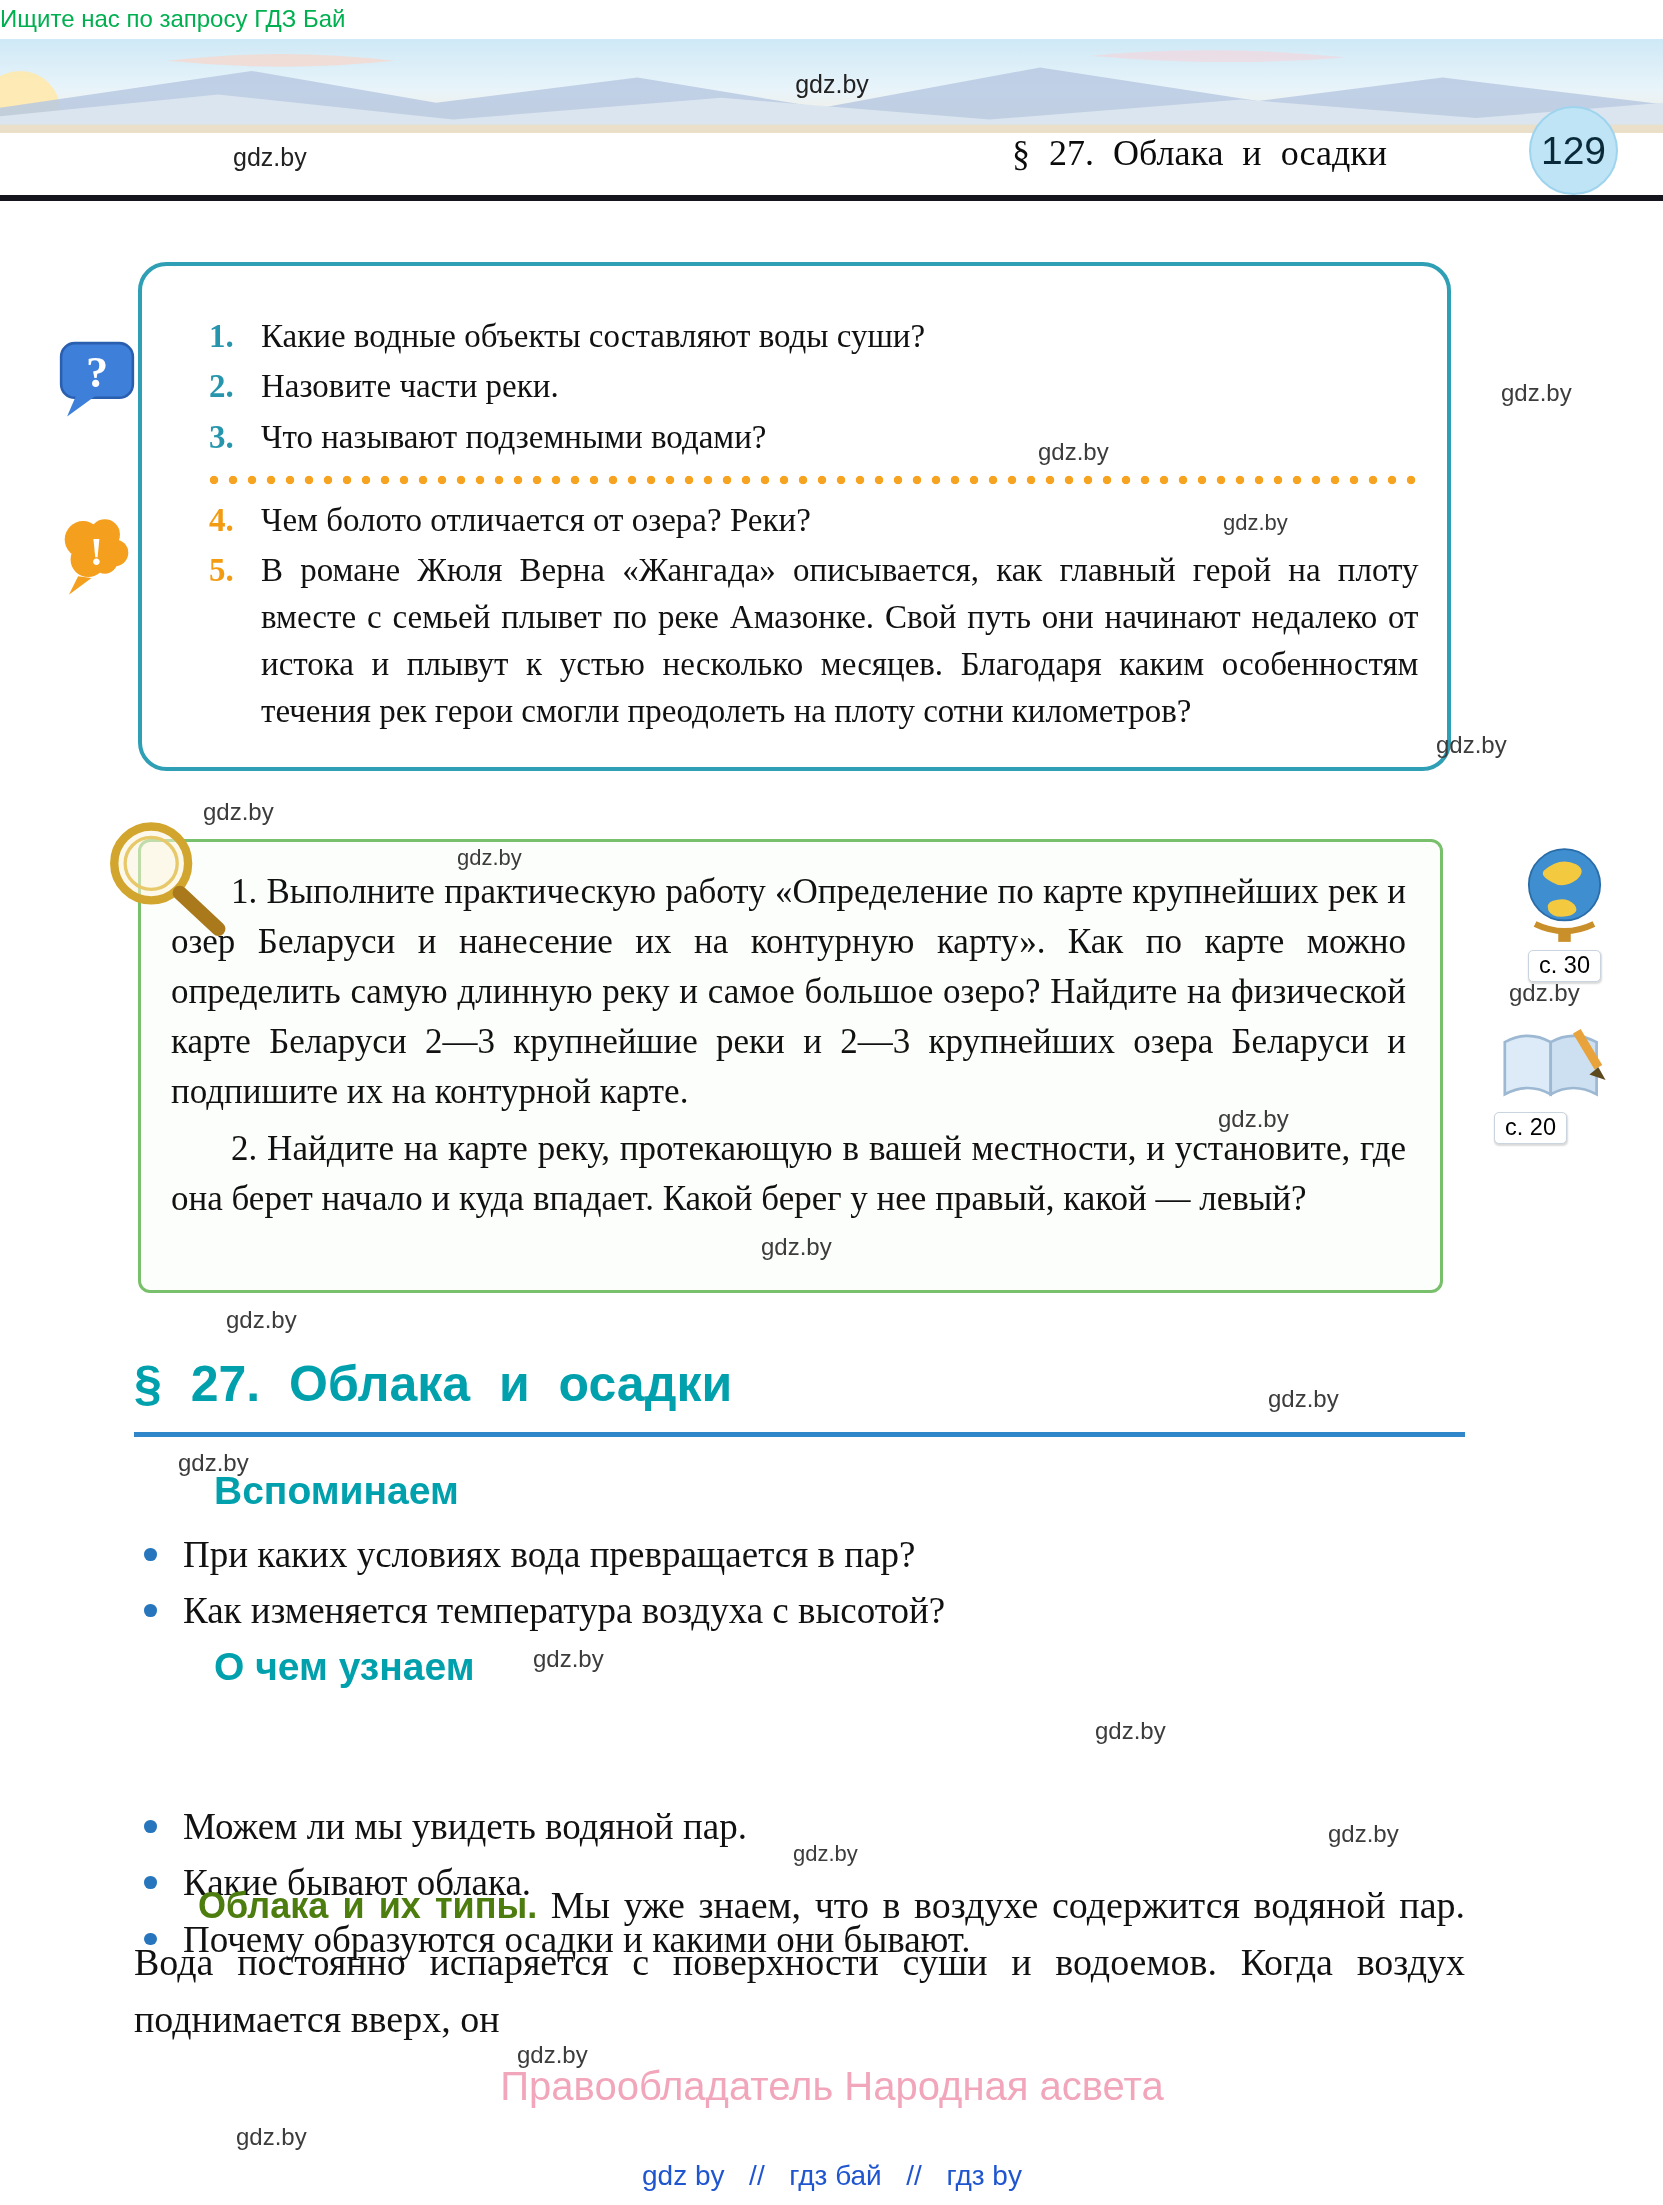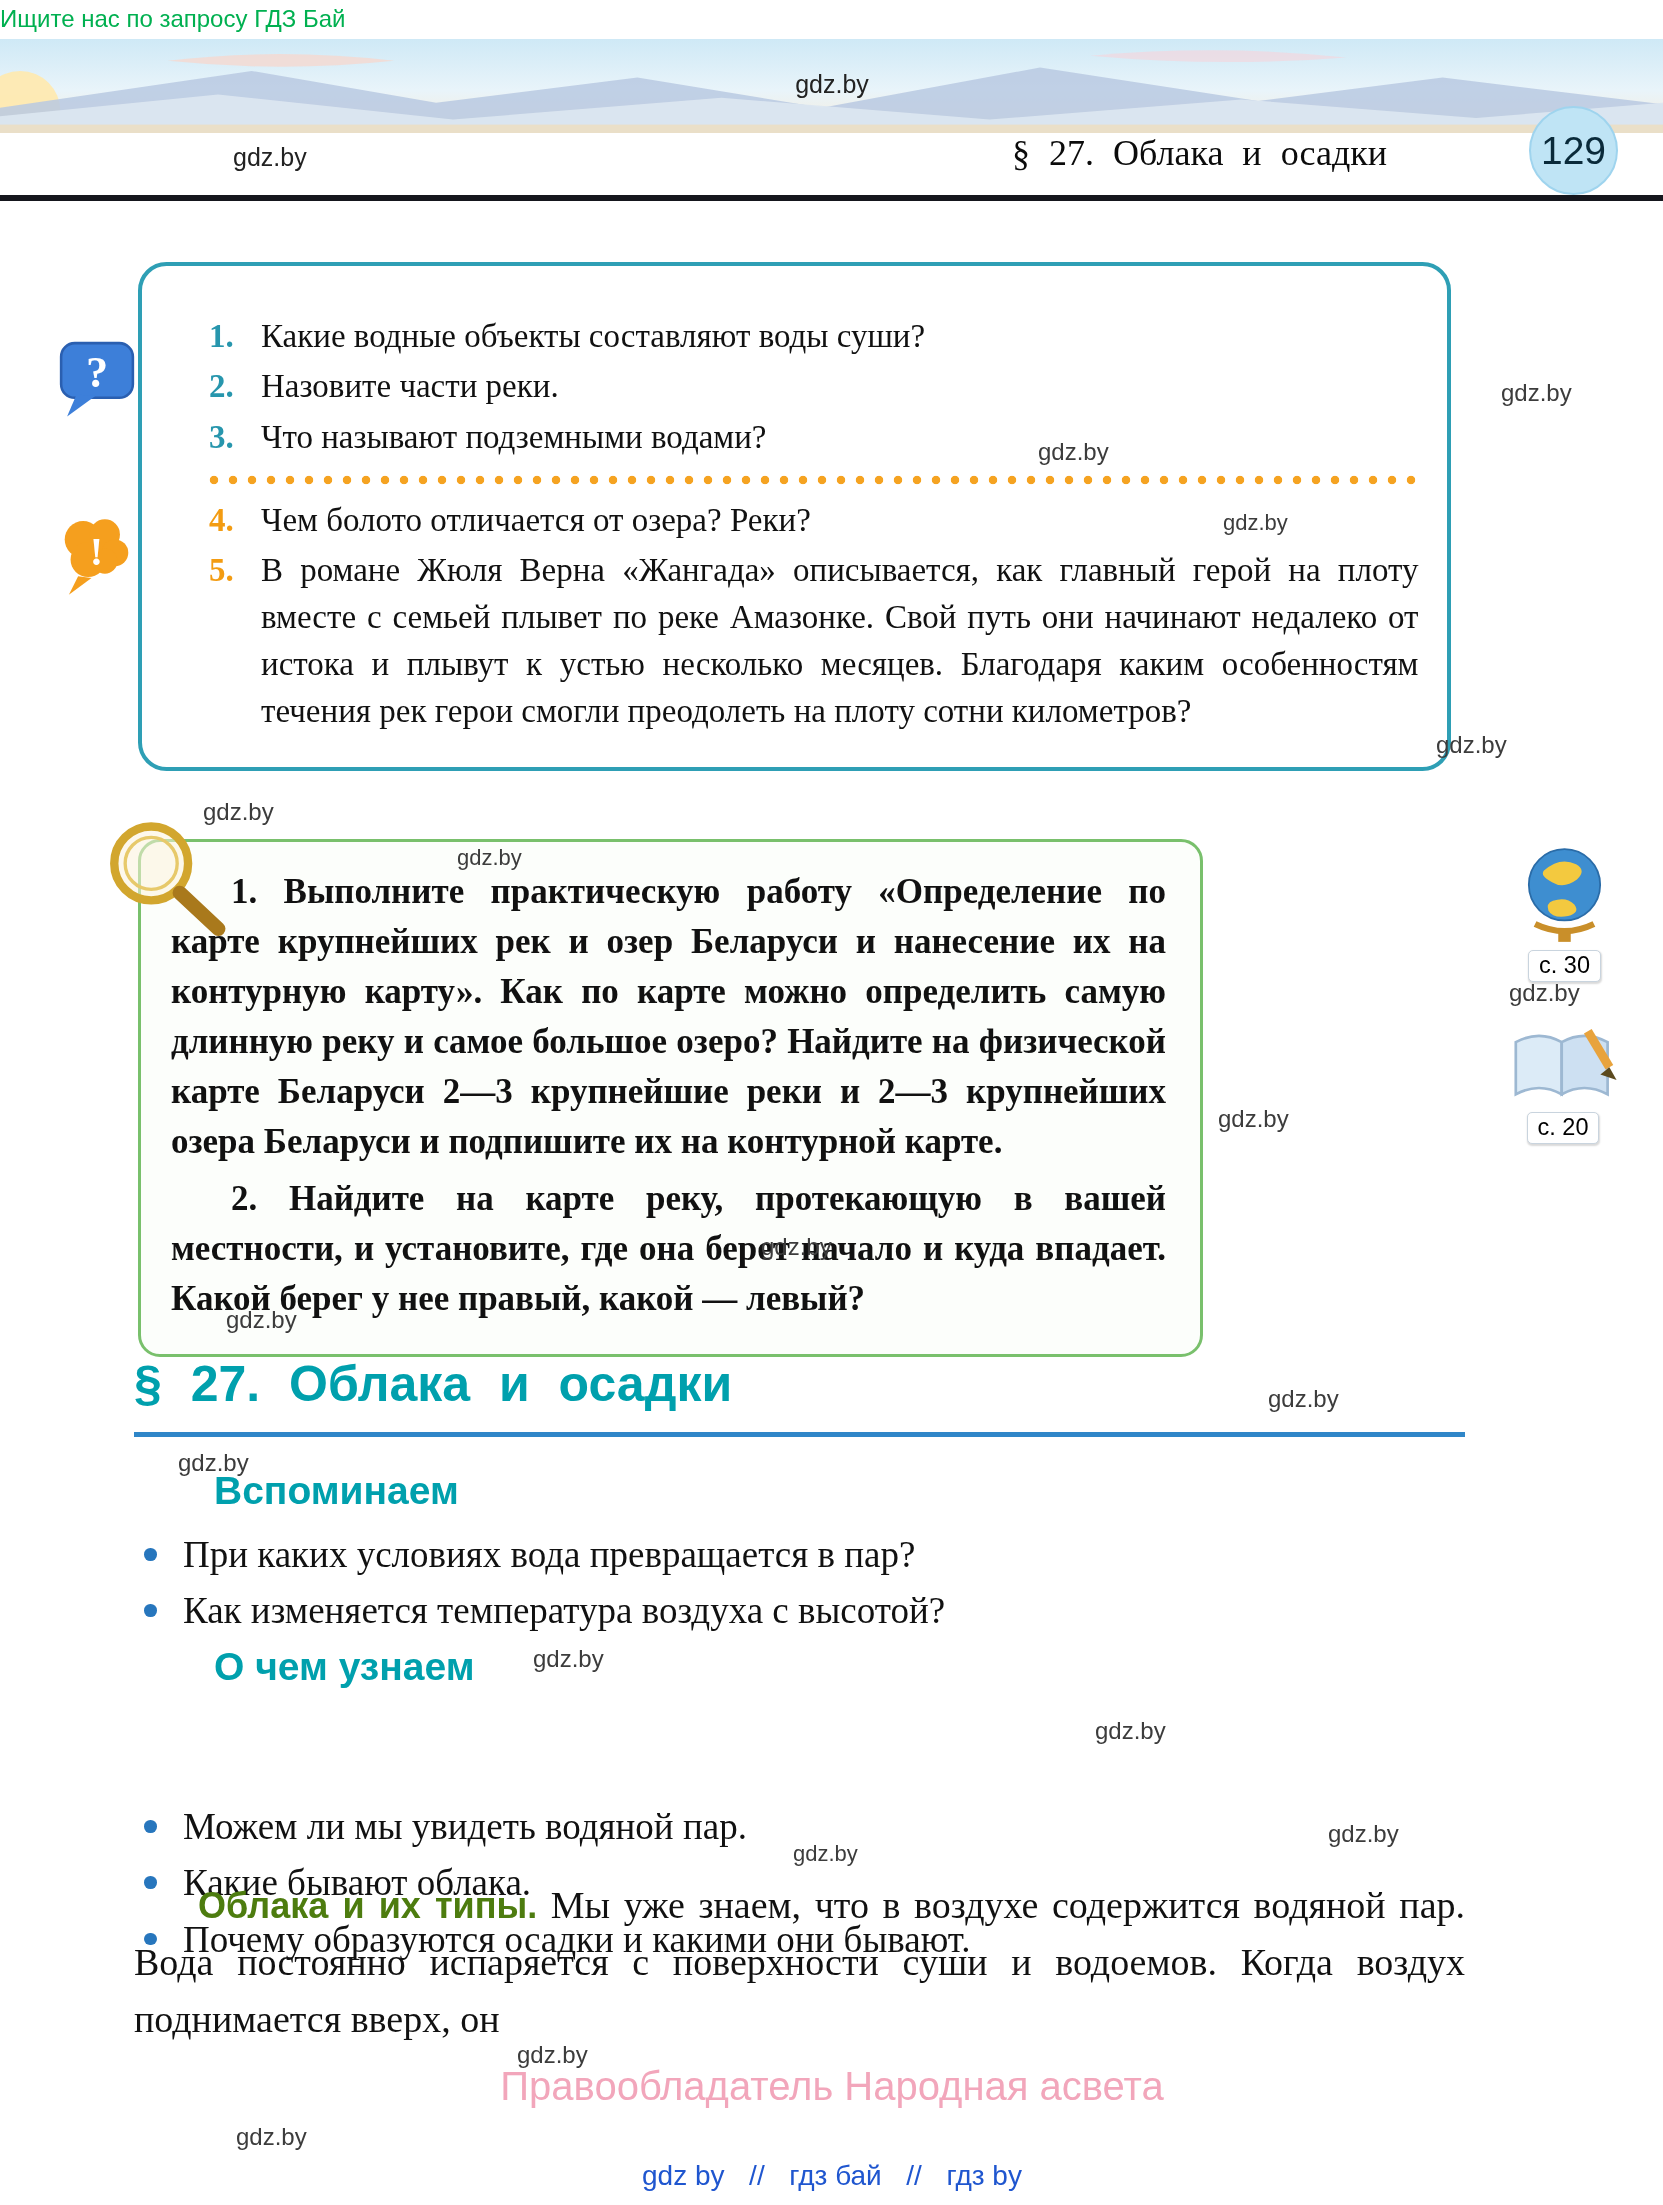--- a/index.html
+++ b/index.html
@@ -35,28 +35,28 @@
   .part2 .q-num{color:#f39c12;}
   .q-text{flex:1;}
   .q-text.justify{text-align:justify;}
   .dotted-divider{height:10px;margin:15px 0 11.7px;
       background-image:radial-gradient(circle at 5px 5px, #f5a321 3.8px, transparent 4.6px);
       background-size:19px 10px;background-repeat:repeat-x;}
   .q-bubble-icon{position:absolute;left:-86px;top:72px;width:82px;height:82px;}
   .excl-icon{position:absolute;left:-89px;top:245px;width:87px;height:87px;}
 
   
-  .practice-box{position:absolute;top:839px;left:138px;width:1065px;box-sizing:border-box;
-      border:3.4px solid #79c06c;border-radius:22px;background:#fcfefb;
-      padding:25px 34px 23.5px 30px;min-height:454px;font-weight:bold;}
+  .practice-box{position:absolute;top:839px;left:138px;width:1305px;box-sizing:border-box;
+      border:3.4px solid #79c06c;border-radius:12px;background:#fcfefb;
+      padding:25px 34px 23.5px 30px;min-height:454px;}
   .practice-para{font-size:35px;line-height:1.43;text-align:justify;text-indent:60px;margin:0 0 6.7px;}
   .magnifier-icon{position:absolute;left:-52px;top:-34px;width:168px;height:141px;}
 
   .globe-wrap{position:absolute;left:1499px;top:842px;width:131px;text-align:center;}
-  .book-wrap{position:absolute;left:1494px;top:1020px;width:138px;text-align:center;}
+  .book-wrap{position:absolute;left:1494px;top:1020px;width:138px;}
   .ref-badge{display:inline-block;margin-top:-3.4px;background:#fff;border:1.7px solid #c9d4de;border-radius:5px;
       padding:1.7px 10px;font-family:"Liberation Sans", sans-serif;font-size:23.5px;color:#000000;
       box-shadow:0.8px 1.7px 1.7px rgba(0,0,0,.15);}
 
   
   .section-title{position:absolute;top:1355px;left:134px;font-family:"Liberation Sans", sans-serif;
       font-size:50px;font-weight:bold;color:#00a0ad;word-spacing:15px;}
   .title-rule{position:absolute;top:1432px;left:134px;width:1331px;height:5px;background:#2f86c8;}
   .subhead{position:absolute;font-family:"Liberation Sans", sans-serif;font-size:39px;font-weight:bold;color:#00a0ad;}
   .subhead.recall{top:1469px;left:214px;}

